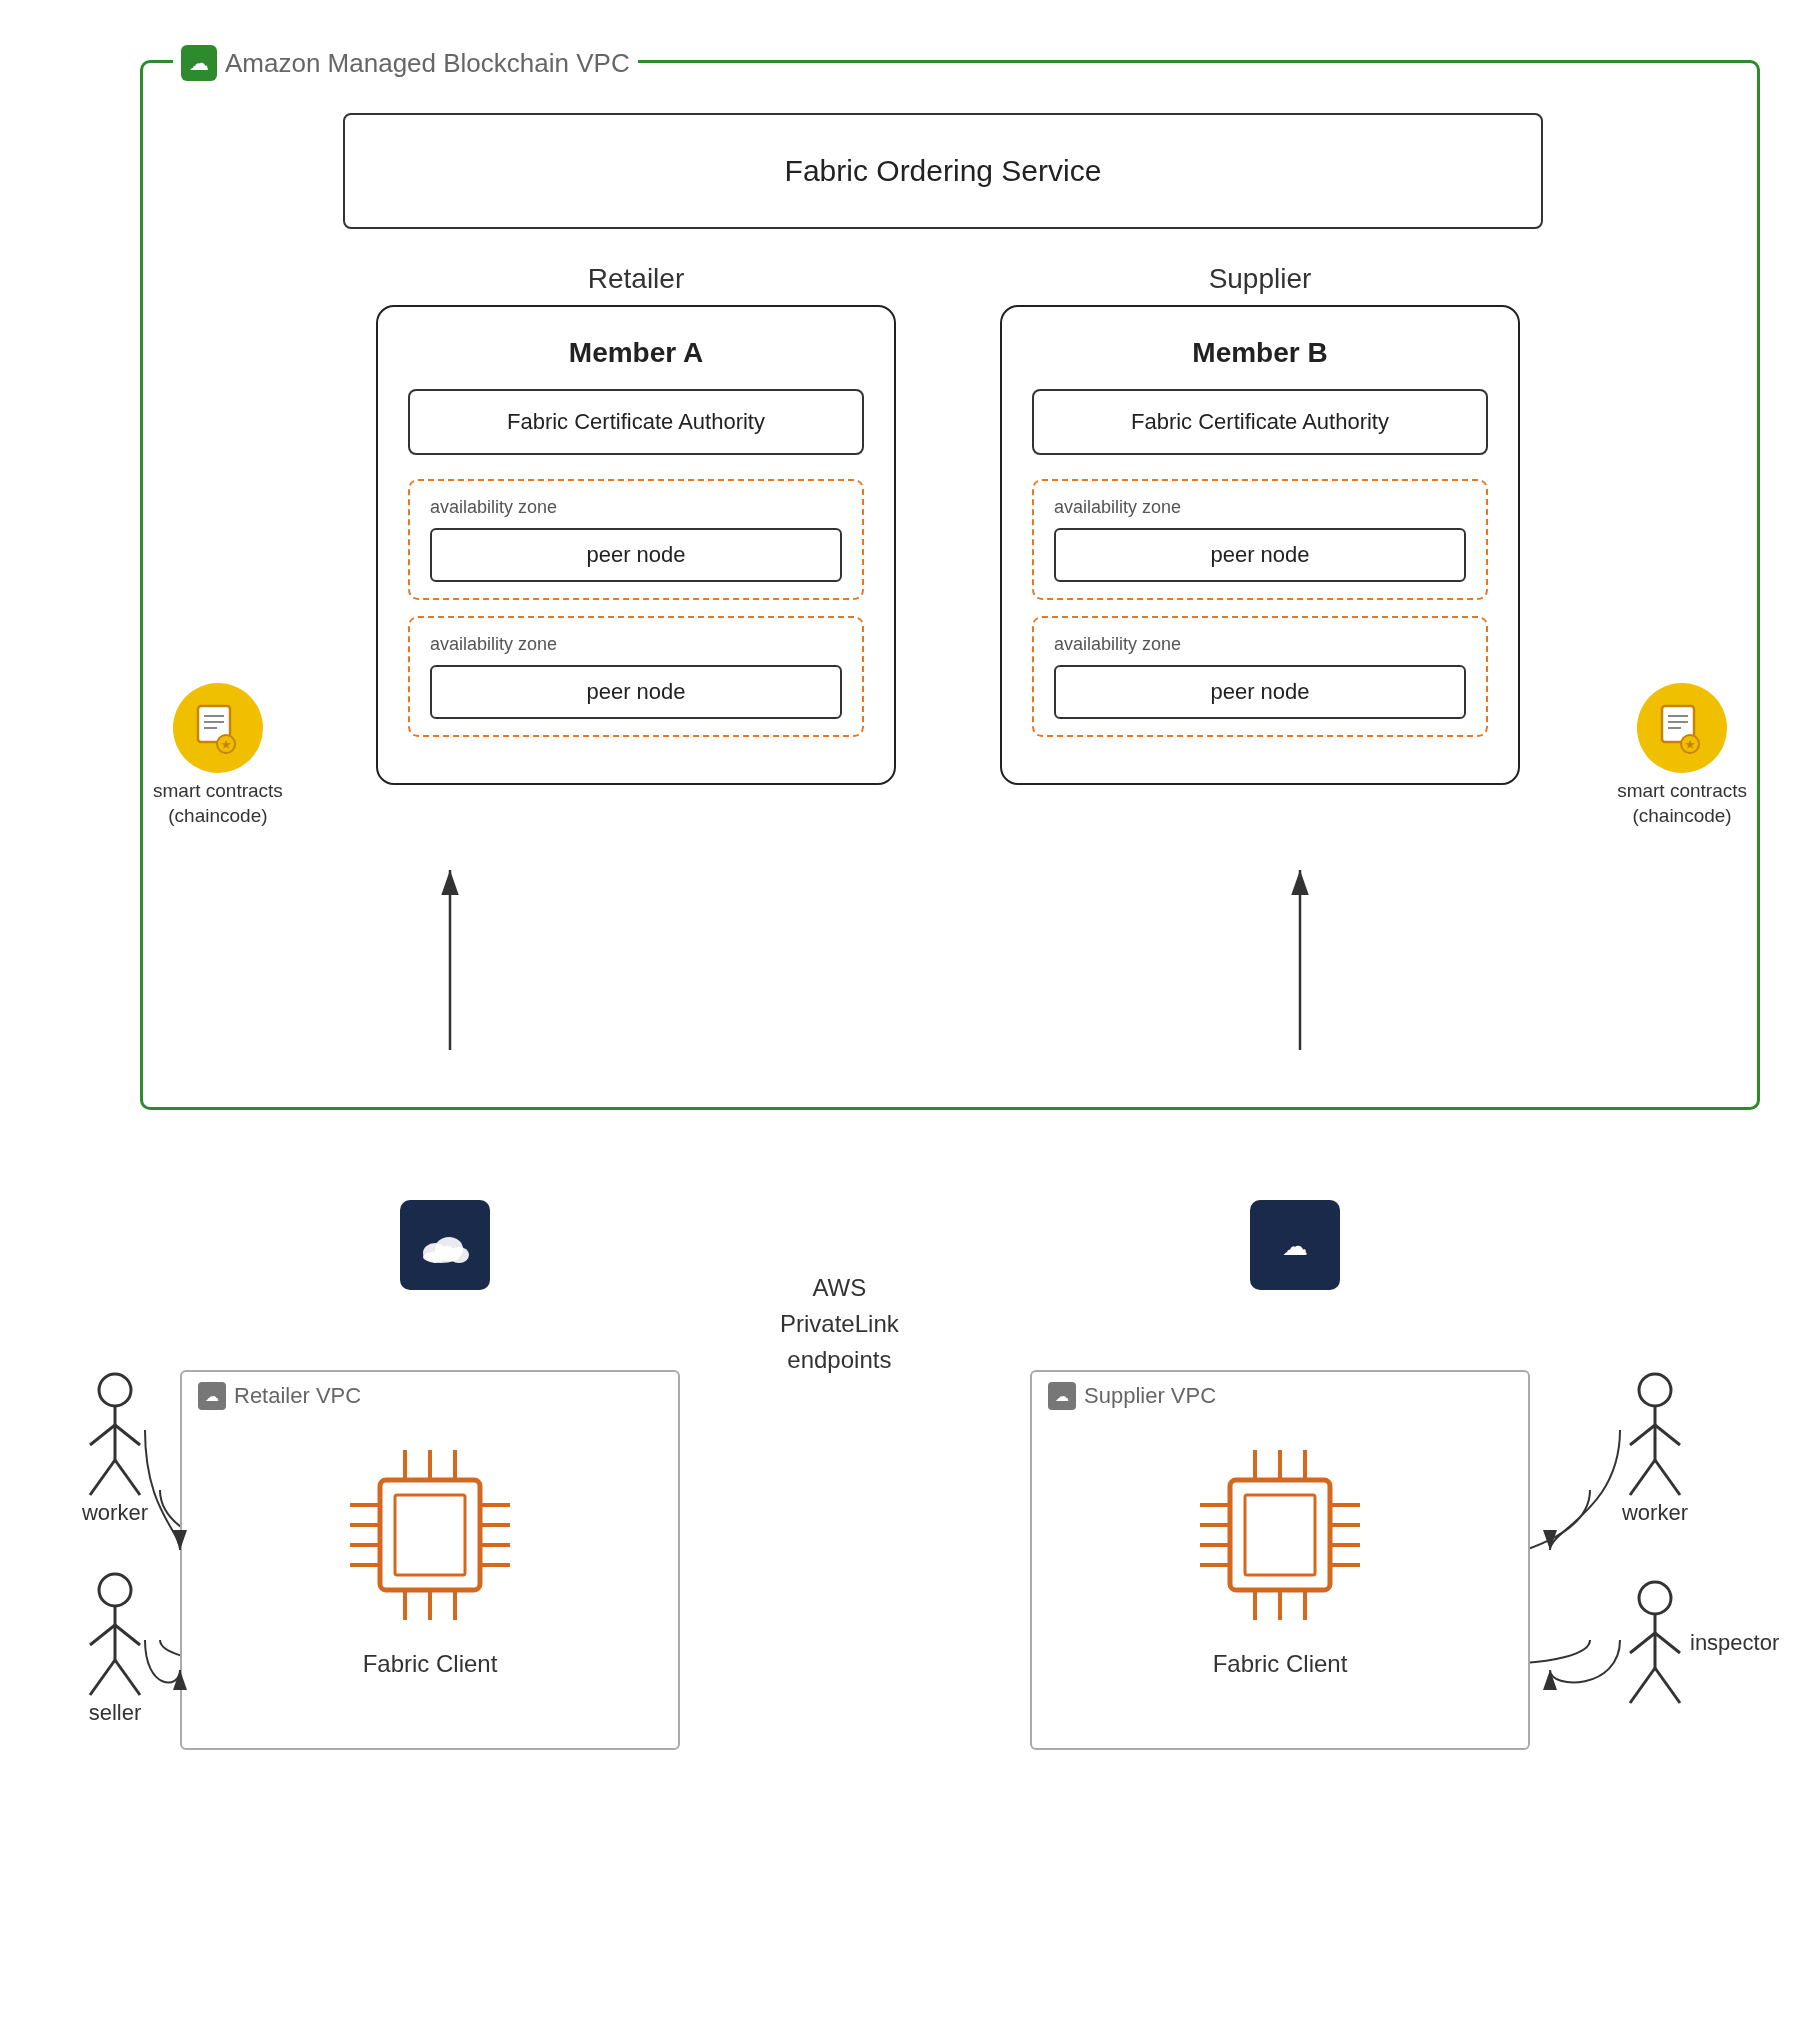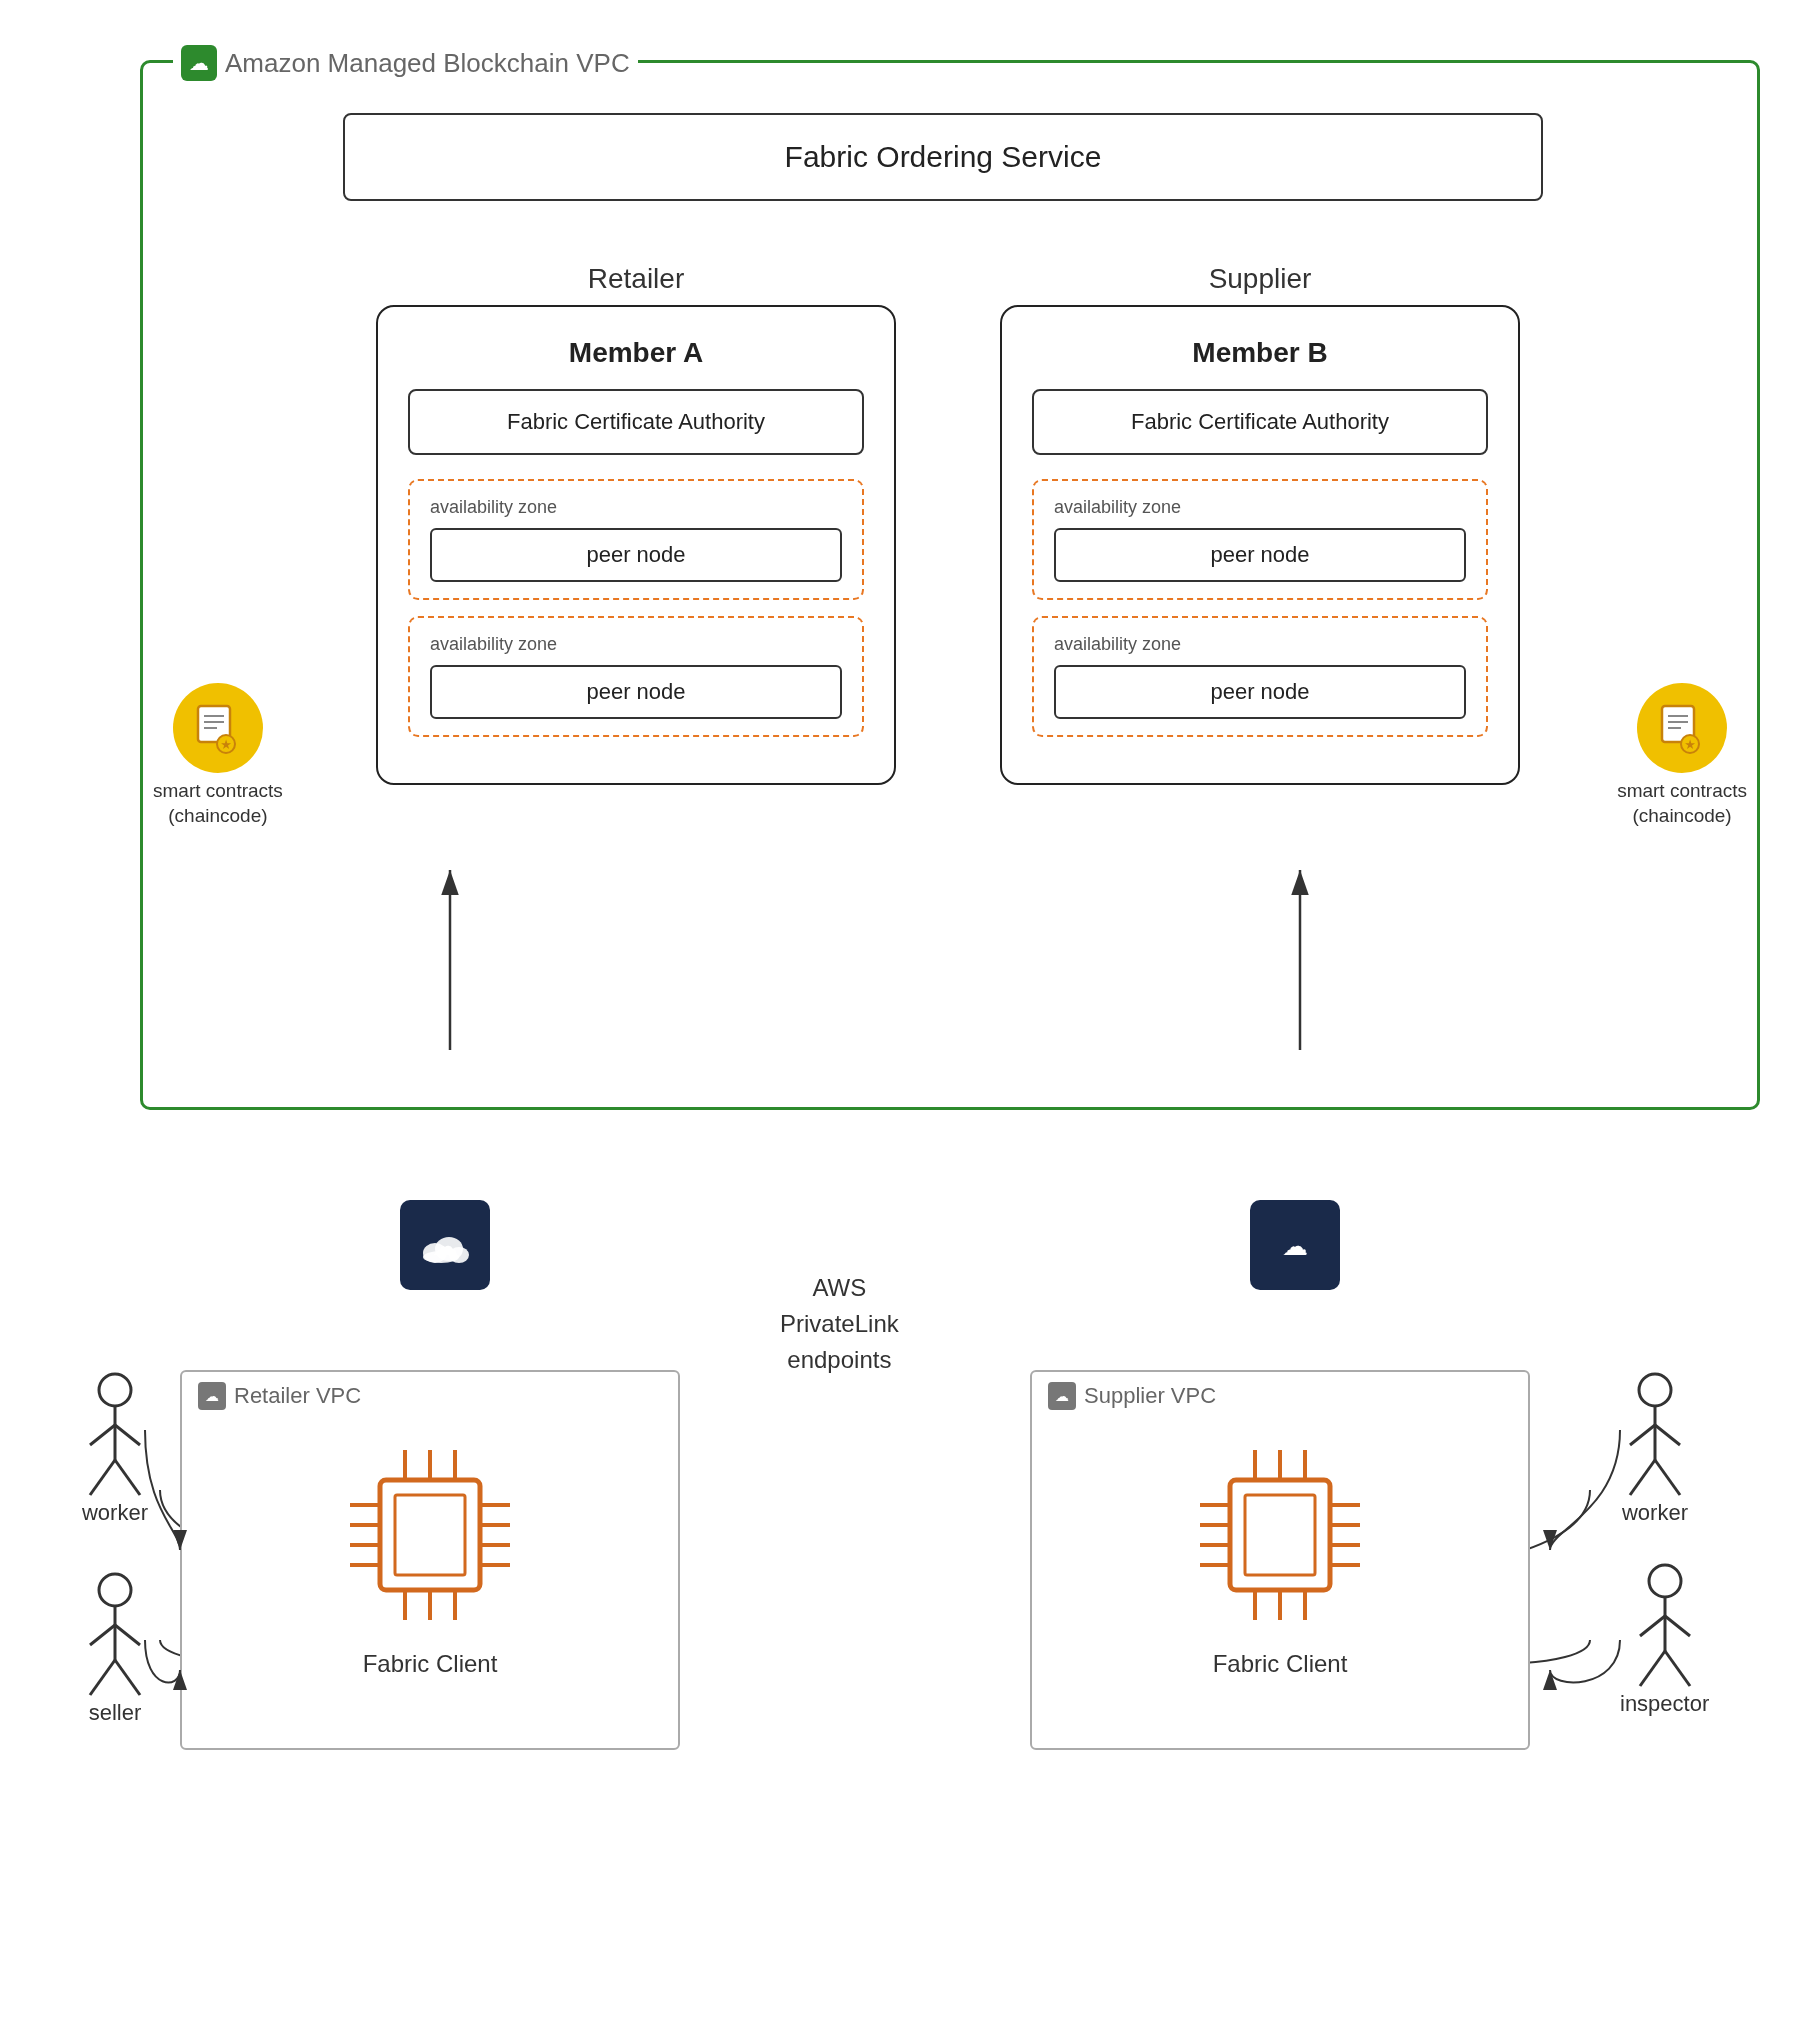--- a/index.html
+++ b/index.html
@@ -51,21 +51,21 @@
       justify-content: center;
       color: white;
       font-size: 20px;
     }
     
     .ordering-service {
       position: absolute;
       top: 50px;
       left: 200px;
       width: 1200px;
-      height: 88px;
+      height: 116px;
       border: 2px solid #333;
       border-radius: 8px;
       display: flex;
       align-items: center;
       justify-content: center;
       background: #fff;
     }
     .ordering-service-label {
       font-size: 30px;
       color: #222;
@@ -413,21 +413,21 @@
         <circle cx="35" cy="20" r="16" fill="none" stroke="#333" stroke-width="3"></circle>
         <line x1="35" y1="36" x2="35" y2="90" stroke="#333" stroke-width="3"></line>
         <line x1="35" y1="55" x2="10" y2="75" stroke="#333" stroke-width="3"></line>
         <line x1="35" y1="55" x2="60" y2="75" stroke="#333" stroke-width="3"></line>
         <line x1="35" y1="90" x2="10" y2="125" stroke="#333" stroke-width="3"></line>
         <line x1="35" y1="90" x2="60" y2="125" stroke="#333" stroke-width="3"></line>
       </svg>
       <div style="font-size:22px; color:#333; text-align:center;">worker</div>
     </div>
 
-    <div style="position:absolute; top:391px; left:1560px; display:flex; flex-direction:column; align-items:center;">
+    <div style="position:absolute; top:408px; left:1560px; display:flex; flex-direction:row; align-items:center;">
       <svg width="70" height="130" viewBox="0 0 70 130">
         <circle cx="35" cy="20" r="16" fill="none" stroke="#333" stroke-width="3"></circle>
         <line x1="35" y1="36" x2="35" y2="90" stroke="#333" stroke-width="3"></line>
         <line x1="35" y1="55" x2="10" y2="75" stroke="#333" stroke-width="3"></line>
         <line x1="35" y1="55" x2="60" y2="75" stroke="#333" stroke-width="3"></line>
         <line x1="35" y1="90" x2="10" y2="125" stroke="#333" stroke-width="3"></line>
         <line x1="35" y1="90" x2="60" y2="125" stroke="#333" stroke-width="3"></line>
       </svg>
       <div style="font-size:22px; color:#333; text-align:center;">inspector</div>
     </div>

